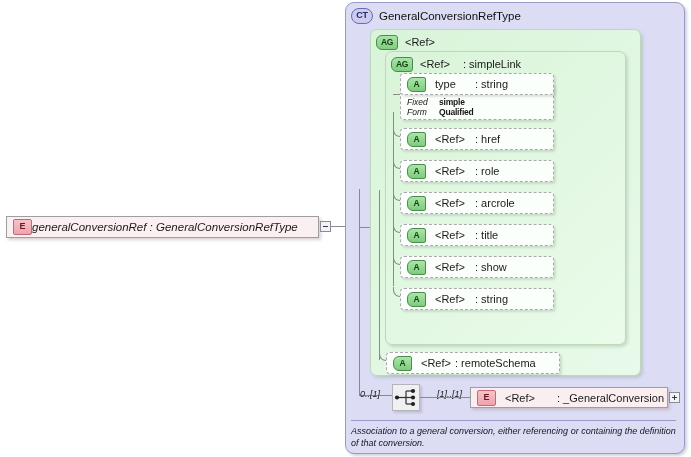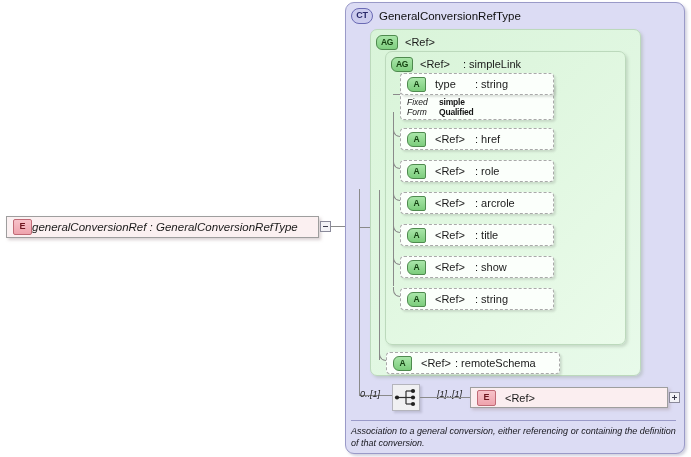--- a/index.html
+++ b/index.html
@@ -437,14 +437,15 @@
   </svg>
 </div>
 
 <span class="card-label" style="left:437px; top:389px;">[1]..[1]</span>
 
 <div class="line h" style="left:420px; top:397px; width:50px;"></div>
 
 <div id="elem-gc">
   <span class="badge-e">E</span>
   <span class="ref">&lt;Ref&gt;</span>
+  <span class="type">: _GeneralConversion</span>
 </div>
 <div class="collapse-btn expand-btn" style="left:669px; top:392px;"></div>
 
 </body></html>

